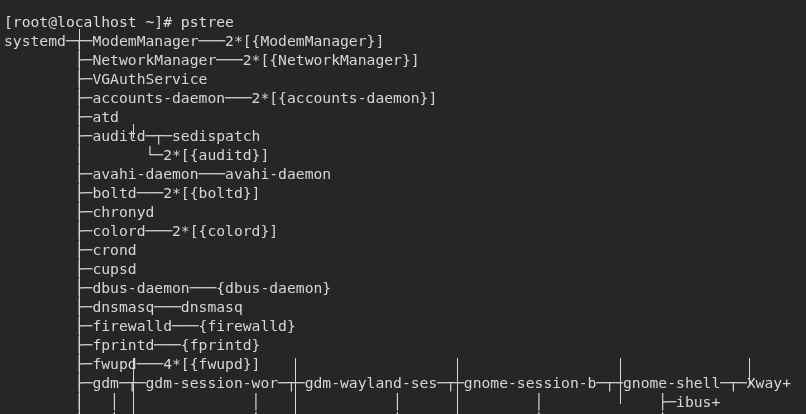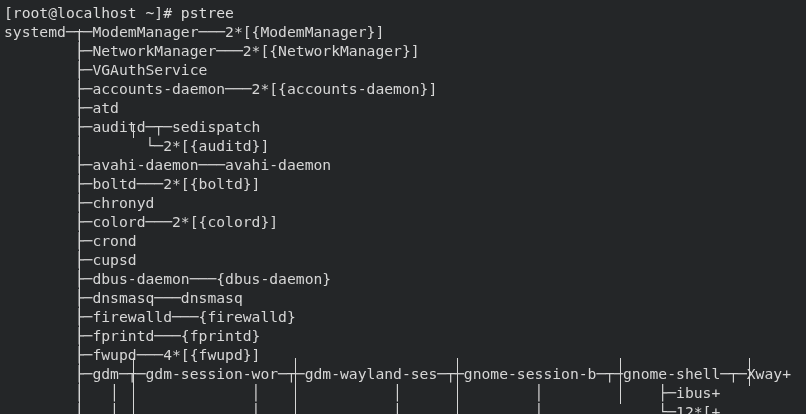--- a/index.html
+++ b/index.html
@@ -26,21 +26,21 @@
     box-sizing: border-box;
     padding: 3px 0 0 4px;
     -webkit-font-smoothing: antialiased;
   }
   .term-line {
     white-space: pre;
     height: 19px;
     letter-spacing: 0px;
     font-variant-ligatures: none;
   }
-  .prompt-line { color: #dcdcdc; }
+  .prompt-line { color: #dcdcdc; margin-top: 9px; }
   .tree-line   { color: #d6d6d6; }
   
   .rails {
     position: absolute;
     left: 0;
     top: 0;
     width: 806px;
     height: 414px;
     pointer-events: none;
   }

